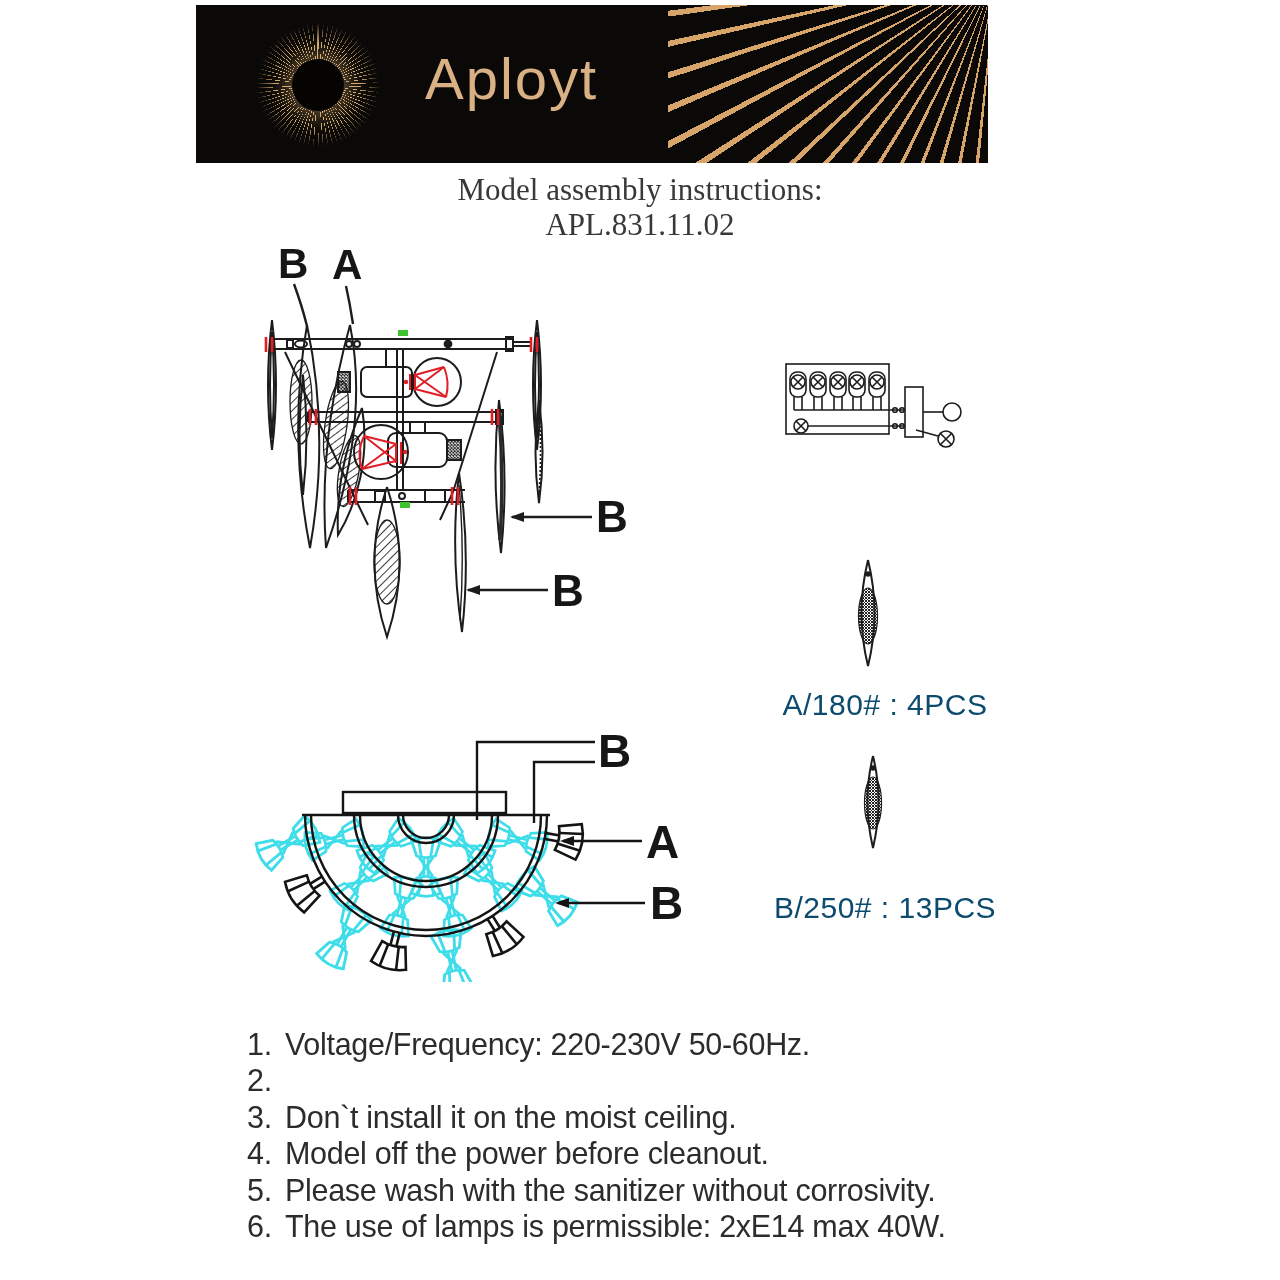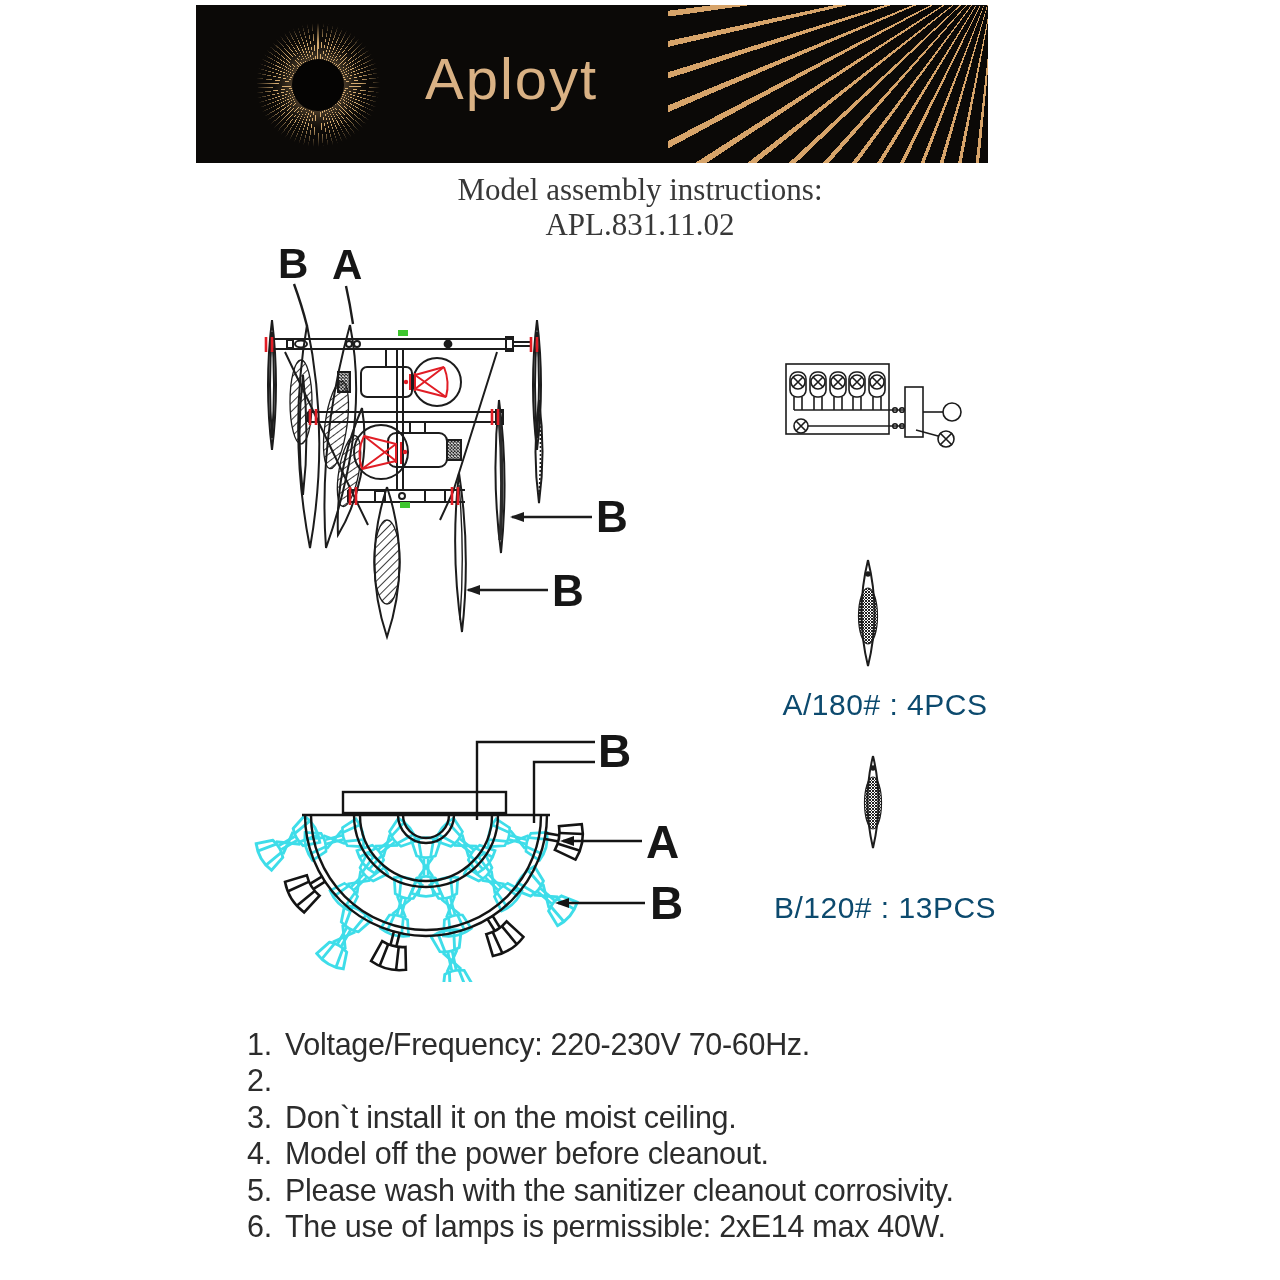--- a/index.html
+++ b/index.html
@@ -205,21 +205,21 @@
 </svg>
 <div class="part-caption" style="left:765px;top:688px">A/180# : 4PCS</div>
 
 <svg class="abs" style="left:855px;top:752px" width="36" height="100" viewBox="0 0 36 100">
   <g stroke="#1c1c1c" fill="none" stroke-width="2">
     <path d="M18 4 Q29 49 18 96 Q7 49 18 4"></path>
     <circle cx="18" cy="16" r="1.7" fill="#1c1c1c"></circle>
     <ellipse cx="18" cy="51" rx="8.5" ry="26" fill="url(#h3)" stroke-width="1.2"></ellipse>
   </g>
 </svg>
-<div class="part-caption" style="left:765px;top:891px">B/120# : 13PCS</div>
+<div class="part-caption" style="left:765px;top:891px">B/250# : 13PCS</div>
 
 <svg class="abs" style="left:250px;top:720px" width="440" height="262" viewBox="0 0 440 262">
   <defs>
     <g id="bt" stroke="#3edde9" stroke-width="3.2" fill="none">
       <path d="M-2.5 -10 V10 M2.5 -10 V10"></path>
       <path d="M-8 -11 L8 11 M-8 11 L8 -11"></path>
       <path d="M-11 -13 L-17 -31 Q0 -38 17 -31 L11 -13 Q0 -9 -11 -13 Z"></path>
       <path d="M-5.5 -12 L-9 -33 M5.5 -12 L9 -33"></path>
       <path d="M-11 13 L-17 31 Q0 38 17 31 L11 13 Q0 9 -11 13 Z"></path>
       <path d="M-5.5 12 L-9 33 M5.5 12 L9 33"></path>
@@ -277,34 +277,34 @@
   <polygon points="305,183 319,178 319,188" fill="#141414"></polygon>
 
   <text x="348" y="47" font-size="46" font-weight="bold" fill="#161616">B</text>
   <text x="396" y="138" font-size="46" font-weight="bold" fill="#161616">A</text>
   <text x="400" y="199" font-size="46" font-weight="bold" fill="#161616">B</text>
 </svg>
 
 <div class="inst">
   <div class="row">
     <span class="num">1.</span>
-    <span>Voltage/Frequency: 220-230V 70-60Hz.</span>
+    <span>Voltage/Frequency: 220-230V 50-60Hz.</span>
   </div>
   <div class="row">
     <span class="num">2.</span>
   </div>
   <div class="row">
     <span class="num">3.</span>
     <span>Don`t install it on the moist ceiling.</span>
   </div>
   <div class="row">
     <span class="num">4.</span>
     <span>Model off the power before cleanout.</span>
   </div>
   <div class="row">
     <span class="num">5.</span>
-    <span>Please wash with the sanitizer cleanout corrosivity.</span>
+    <span>Please wash with the sanitizer without corrosivity.</span>
   </div>
   <div class="row">
     <span class="num">6.</span>
     <span>The use of lamps is permissible: 2xE14 max 40W.</span>
   </div>
 </div>
 
 </body></html>

